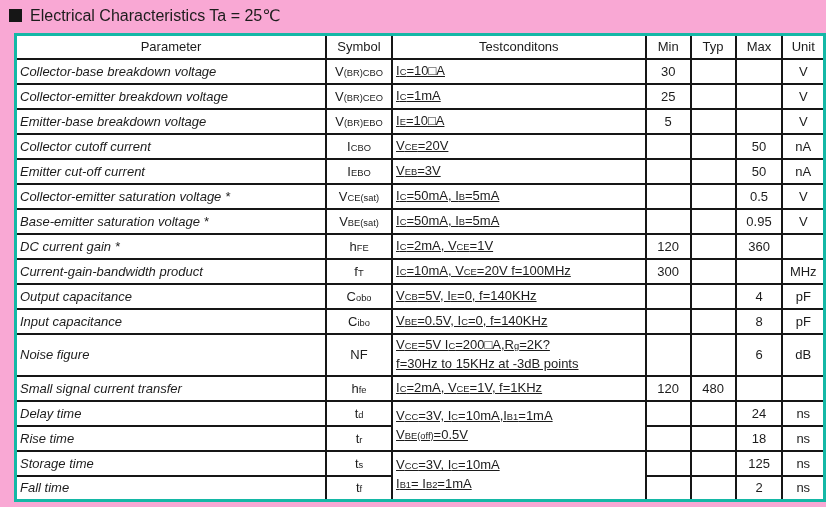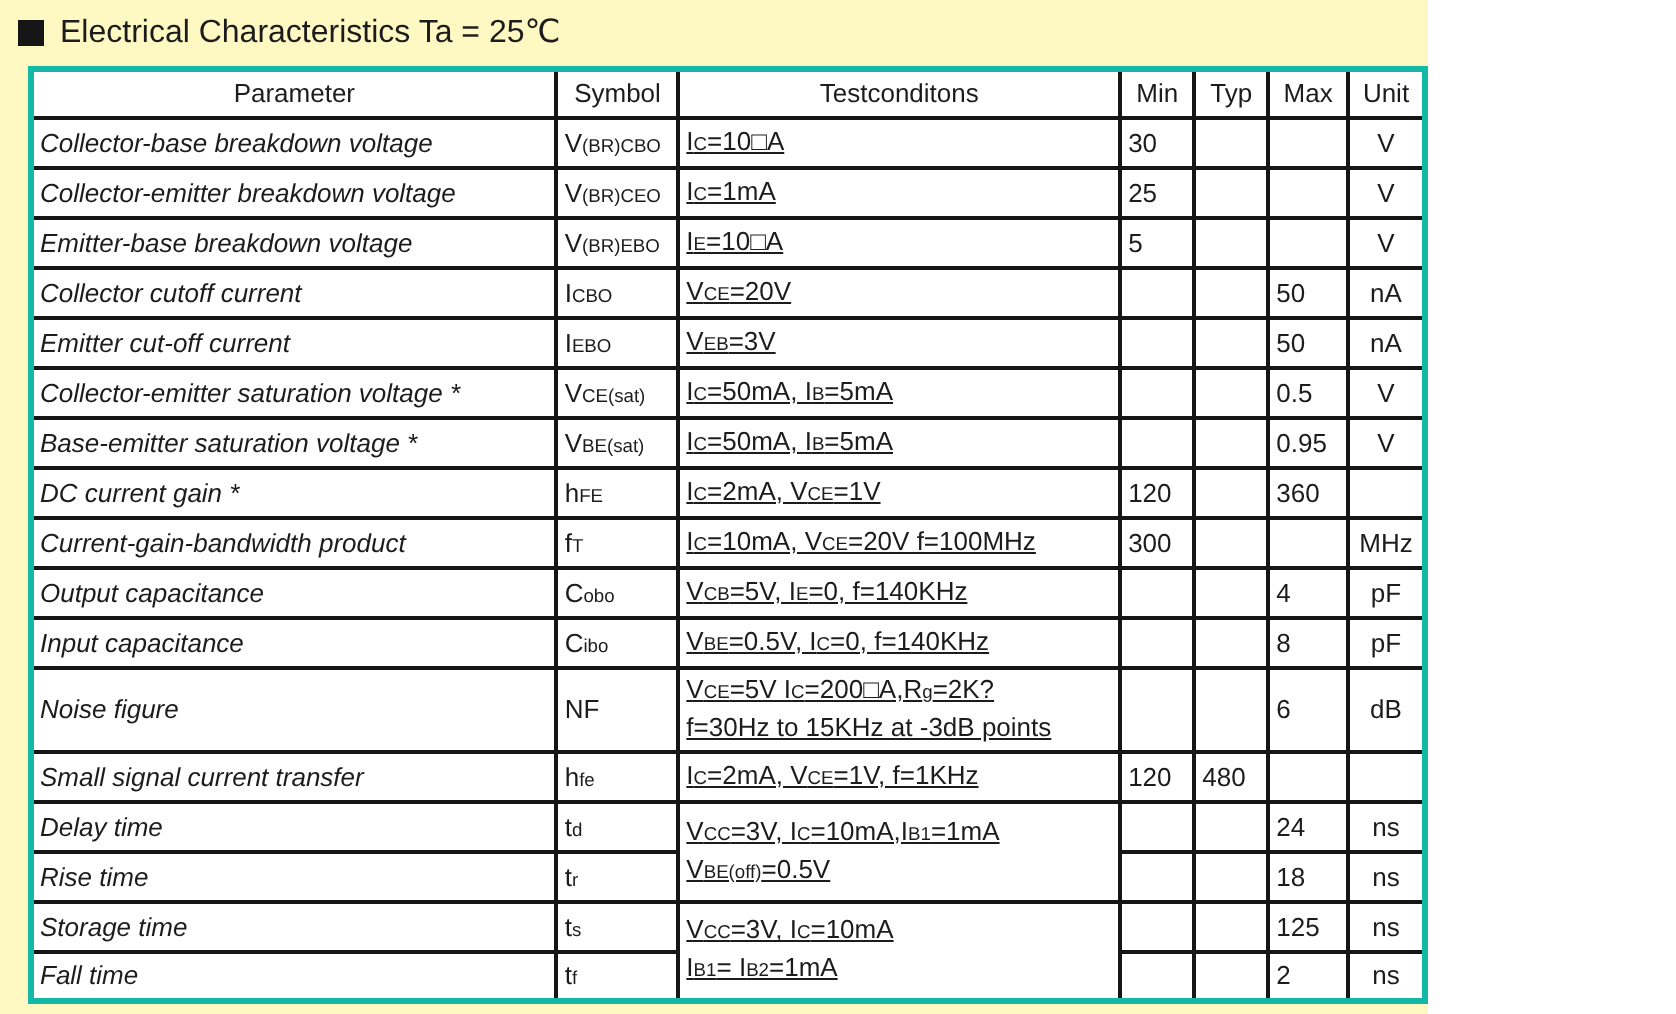--- a/index.html
+++ b/index.html
@@ -7,23 +7,23 @@
     padding: 0;
     background: #ffffff;
     width: 838px;
     height: 507px;
     font-family: "Liberation Sans", "DejaVu Sans", sans-serif;
     color: #1c1c1c;
     -webkit-font-smoothing: antialiased;
   }
   .page {
     position: relative;
-    width: 714px;
+    width: 826px;
     height: 507px;
-    background: #fef9c3;
+    background: #f9a8d4;
     overflow: hidden;
   }
   .title-bar {
     position: absolute;
     left: 9px;
     top: 6px;
     display: flex;
     align-items: center;
     gap: 8px;
     font-size: 16px;
@@ -54,23 +54,23 @@
     padding: 0 3px;
     overflow: hidden;
     white-space: nowrap;
     color: #1c1c1c;
   }
   tr.row { height: 25px; }
   tr.row-header { height: 24px; }
   tr.row-tall { height: 42px; margin-top: 28px; }
   th.hdr { text-align: center; }
   td.param { text-align: left; padding-left: 5px; font-style: italic; }
-  td.sym { text-align: left; }
+  td.sym { text-align: center; }
   td.cond { text-align: left; padding-left: 4px; line-height: 1.45; text-decoration: underline; }
-  td.num { text-align: left; }
+  td.num { text-align: center; }
   td.unit { text-align: center; }
   .sub { font-size: 0.72em; letter-spacing: 0; }
 </style>
 </head>
 <body>
 
 <div class="page">
 
   <div class="title-bar">
     <span class="bullet"></span>

